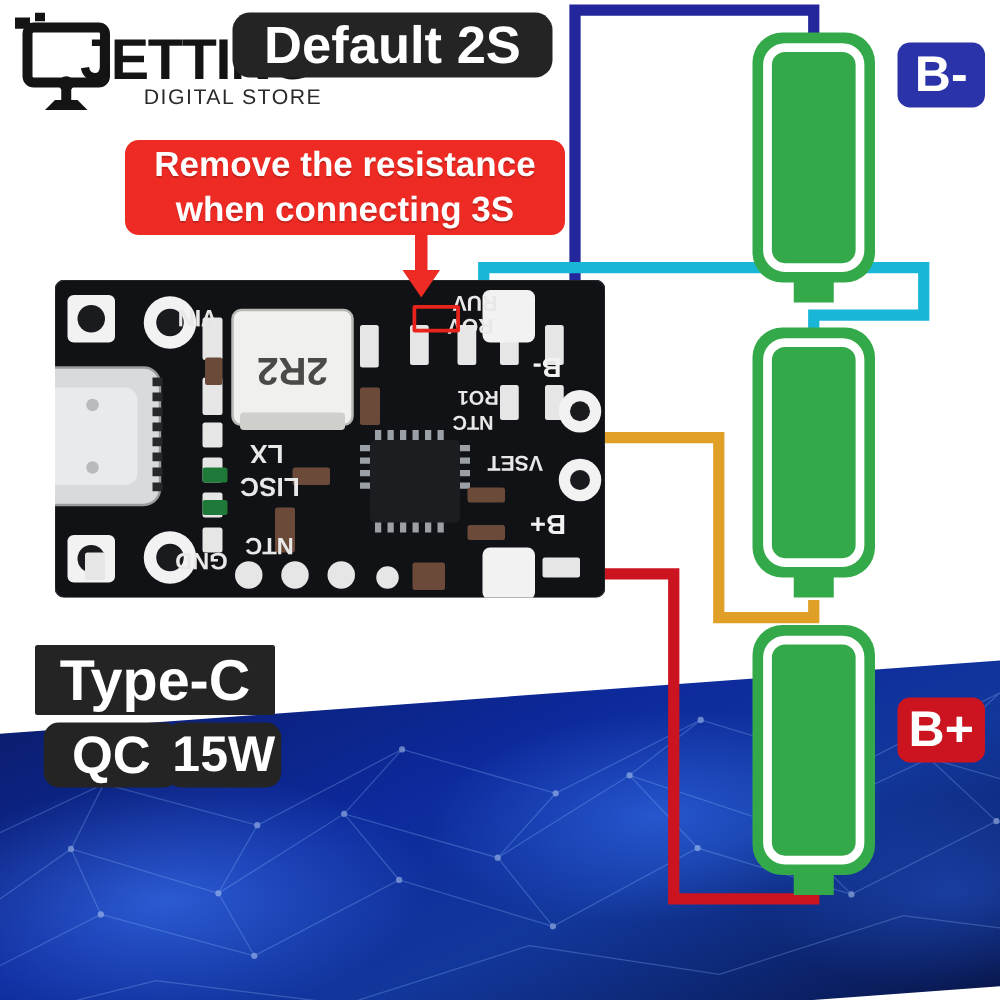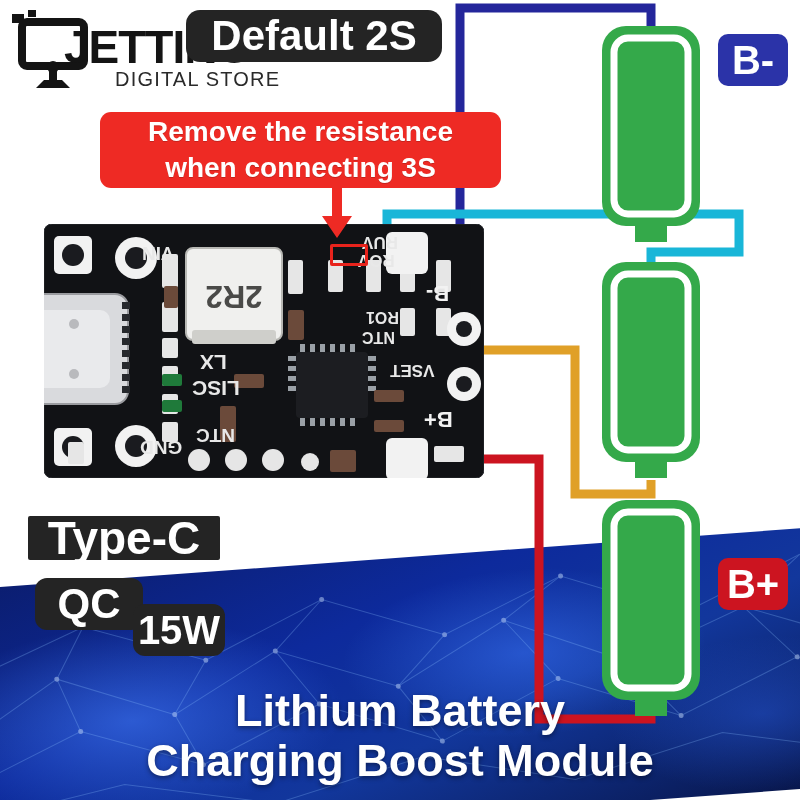--- a/index.html
+++ b/index.html
@@ -27,39 +27,39 @@
   
   .logo{position:absolute;left:12px;top:8px;width:270px;height:88px;}
   .logo .mark{position:absolute;left:0;top:2px;width:86px;height:82px;}
   .logo .word{
     position:absolute;left:52px;top:16px;
     font-size:46px;font-weight:bold;letter-spacing:-1px;color:#141414;
     font-family:"Liberation Sans", sans-serif;line-height:1;
   }
   .logo .sub{
     position:absolute;left:103px;top:60px;
-    font-size:20px;letter-spacing:1.2px;color:#2a2a2a;
+    font-size:17px;letter-spacing:1.2px;color:#2a2a2a;
     font-family:"Liberation Sans", sans-serif;
     text-align:right;
   }
 
   
   .pill{
     position:absolute;background:#242424;color:#fff;border-radius:12px;
     font-weight:bold;display:flex;align-items:center;justify-content:center;
     font-family:"Liberation Sans", sans-serif;line-height:1;
   }
   #badge-default{left:186px;top:10px;width:256px;height:52px;font-size:42px;border-radius:14px;}
-  #badge-typec{left:28px;top:516px;width:192px;height:44px;font-size:46px;border-radius:2px;}
+  #badge-typec{left:28px;top:516px;width:192px;height:56px;font-size:46px;border-radius:2px;}
   #badge-qc{left:35px;top:578px;width:108px;height:52px;font-size:42px;border-radius:12px;}
-  #badge-15w{left:133px;top:578px;width:92px;height:52px;font-size:40px;border-radius:12px;margin-top:26px;}
+  #badge-15w{left:133px;top:578px;width:92px;height:52px;font-size:40px;border-radius:12px;}
 
   
   .warn{
-    position:absolute;left:100px;top:112px;width:401px;height:76px;
+    position:absolute;left:100px;top:112px;width:352px;height:76px;
     background:#ee2a24;border-radius:11px;
     color:#fff;font-weight:bold;font-size:28px;line-height:36px;
     text-align:center;padding-top:2px;box-sizing:border-box;
     font-family:"Liberation Sans", sans-serif;
     text-shadow:0 1px 0 rgba(0,0,0,.18);
   }
   .warn-arrow{position:absolute;left:322px;top:186px;width:30px;height:52px;}
 
   
   .term{
@@ -329,18 +329,14 @@
     <div>Remove the resistance</div>
     <div>when connecting 3S</div>
   </div>
   <svg class="warn-arrow" viewBox="0 0 30 52">
     <path d="M10 0 H20 V30 H30 L15 52 L0 30 H10 Z" fill="#ee2a24"></path>
   </svg>
 
   <div class="term" id="badge-bminus">B-</div>
   <div class="term" id="badge-bplus">B+</div>
 
-  <div class="title">
-    <div>Lithium Battery</div>
-    <div>Charging Boost Module</div>
-  </div>
 
 </div>
 
 </body></html>

